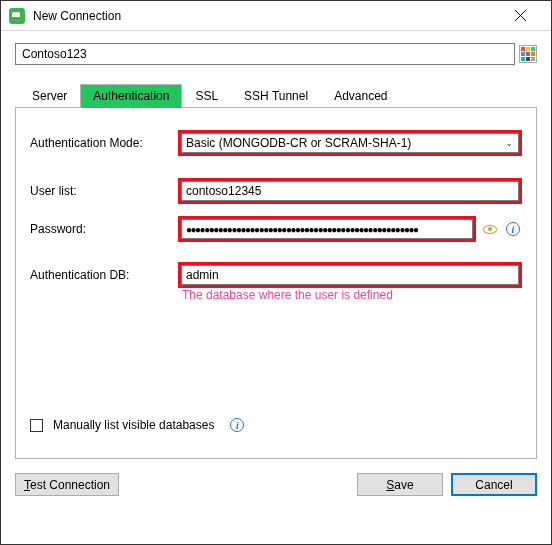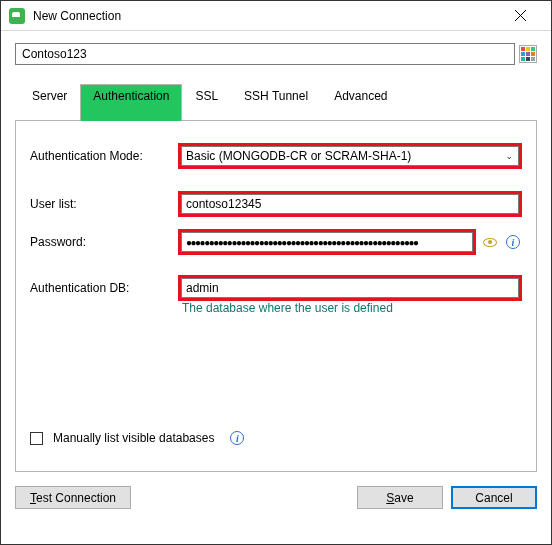--- a/index.html
+++ b/index.html
@@ -65,21 +65,21 @@
     cursor: pointer;
   }
   .color-btn span { display: block; width: 4px; height: 4px; }
   .tabs {
     display: flex;
     margin-top: 18px;
     border-bottom: 1px solid #b5b5b5;
     padding-left: 4px;
   }
   .tab {
-    padding: 4px 12px 18px 12px;
+    padding: 4px 12px 5px 12px;
     cursor: pointer;
     border: 1px solid transparent;
     border-bottom: none;
     position: relative;
     top: 1px;
   }
   .tab.active {
     border-color: #b5b5b5;
     background: #22c55e;
   }
@@ -157,21 +157,21 @@
     font-size: 10px;
     font-style: italic;
     font-weight: bold;
     display: flex; align-items: center; justify-content: center;
     font-family: Georgia, serif;
   }
   .helper {
     margin-left: 152px;
     margin-top: -6px;
     margin-bottom: 14px;
-    color: #0f766e;
+    color: #ec4899;
   }
   .db-list-row {
     position: absolute;
     left: 14px;
     bottom: 24px;
     display: flex;
     align-items: center;
     gap: 10px;
   }
   .chk {
@@ -188,21 +188,21 @@
   .footer-spacer { flex: 1; }
   .btn {
     width: 86px;
     height: 23px;
     border: 1px solid #adadad;
     background: #e1e1e1;
     font: inherit;
     cursor: pointer;
     margin-left: 8px;
   }
-  .btn.test { width: 116px; margin-left: 0; }
+  .btn.test { width: 104px; margin-left: 0; }
   .btn.primary {
     border: 2px solid #0078d7;
     background: #e1e1e1;
   }
   .u { text-decoration: underline; }
 </style>
 </head>
 <body>
 
 <div class="titlebar">

